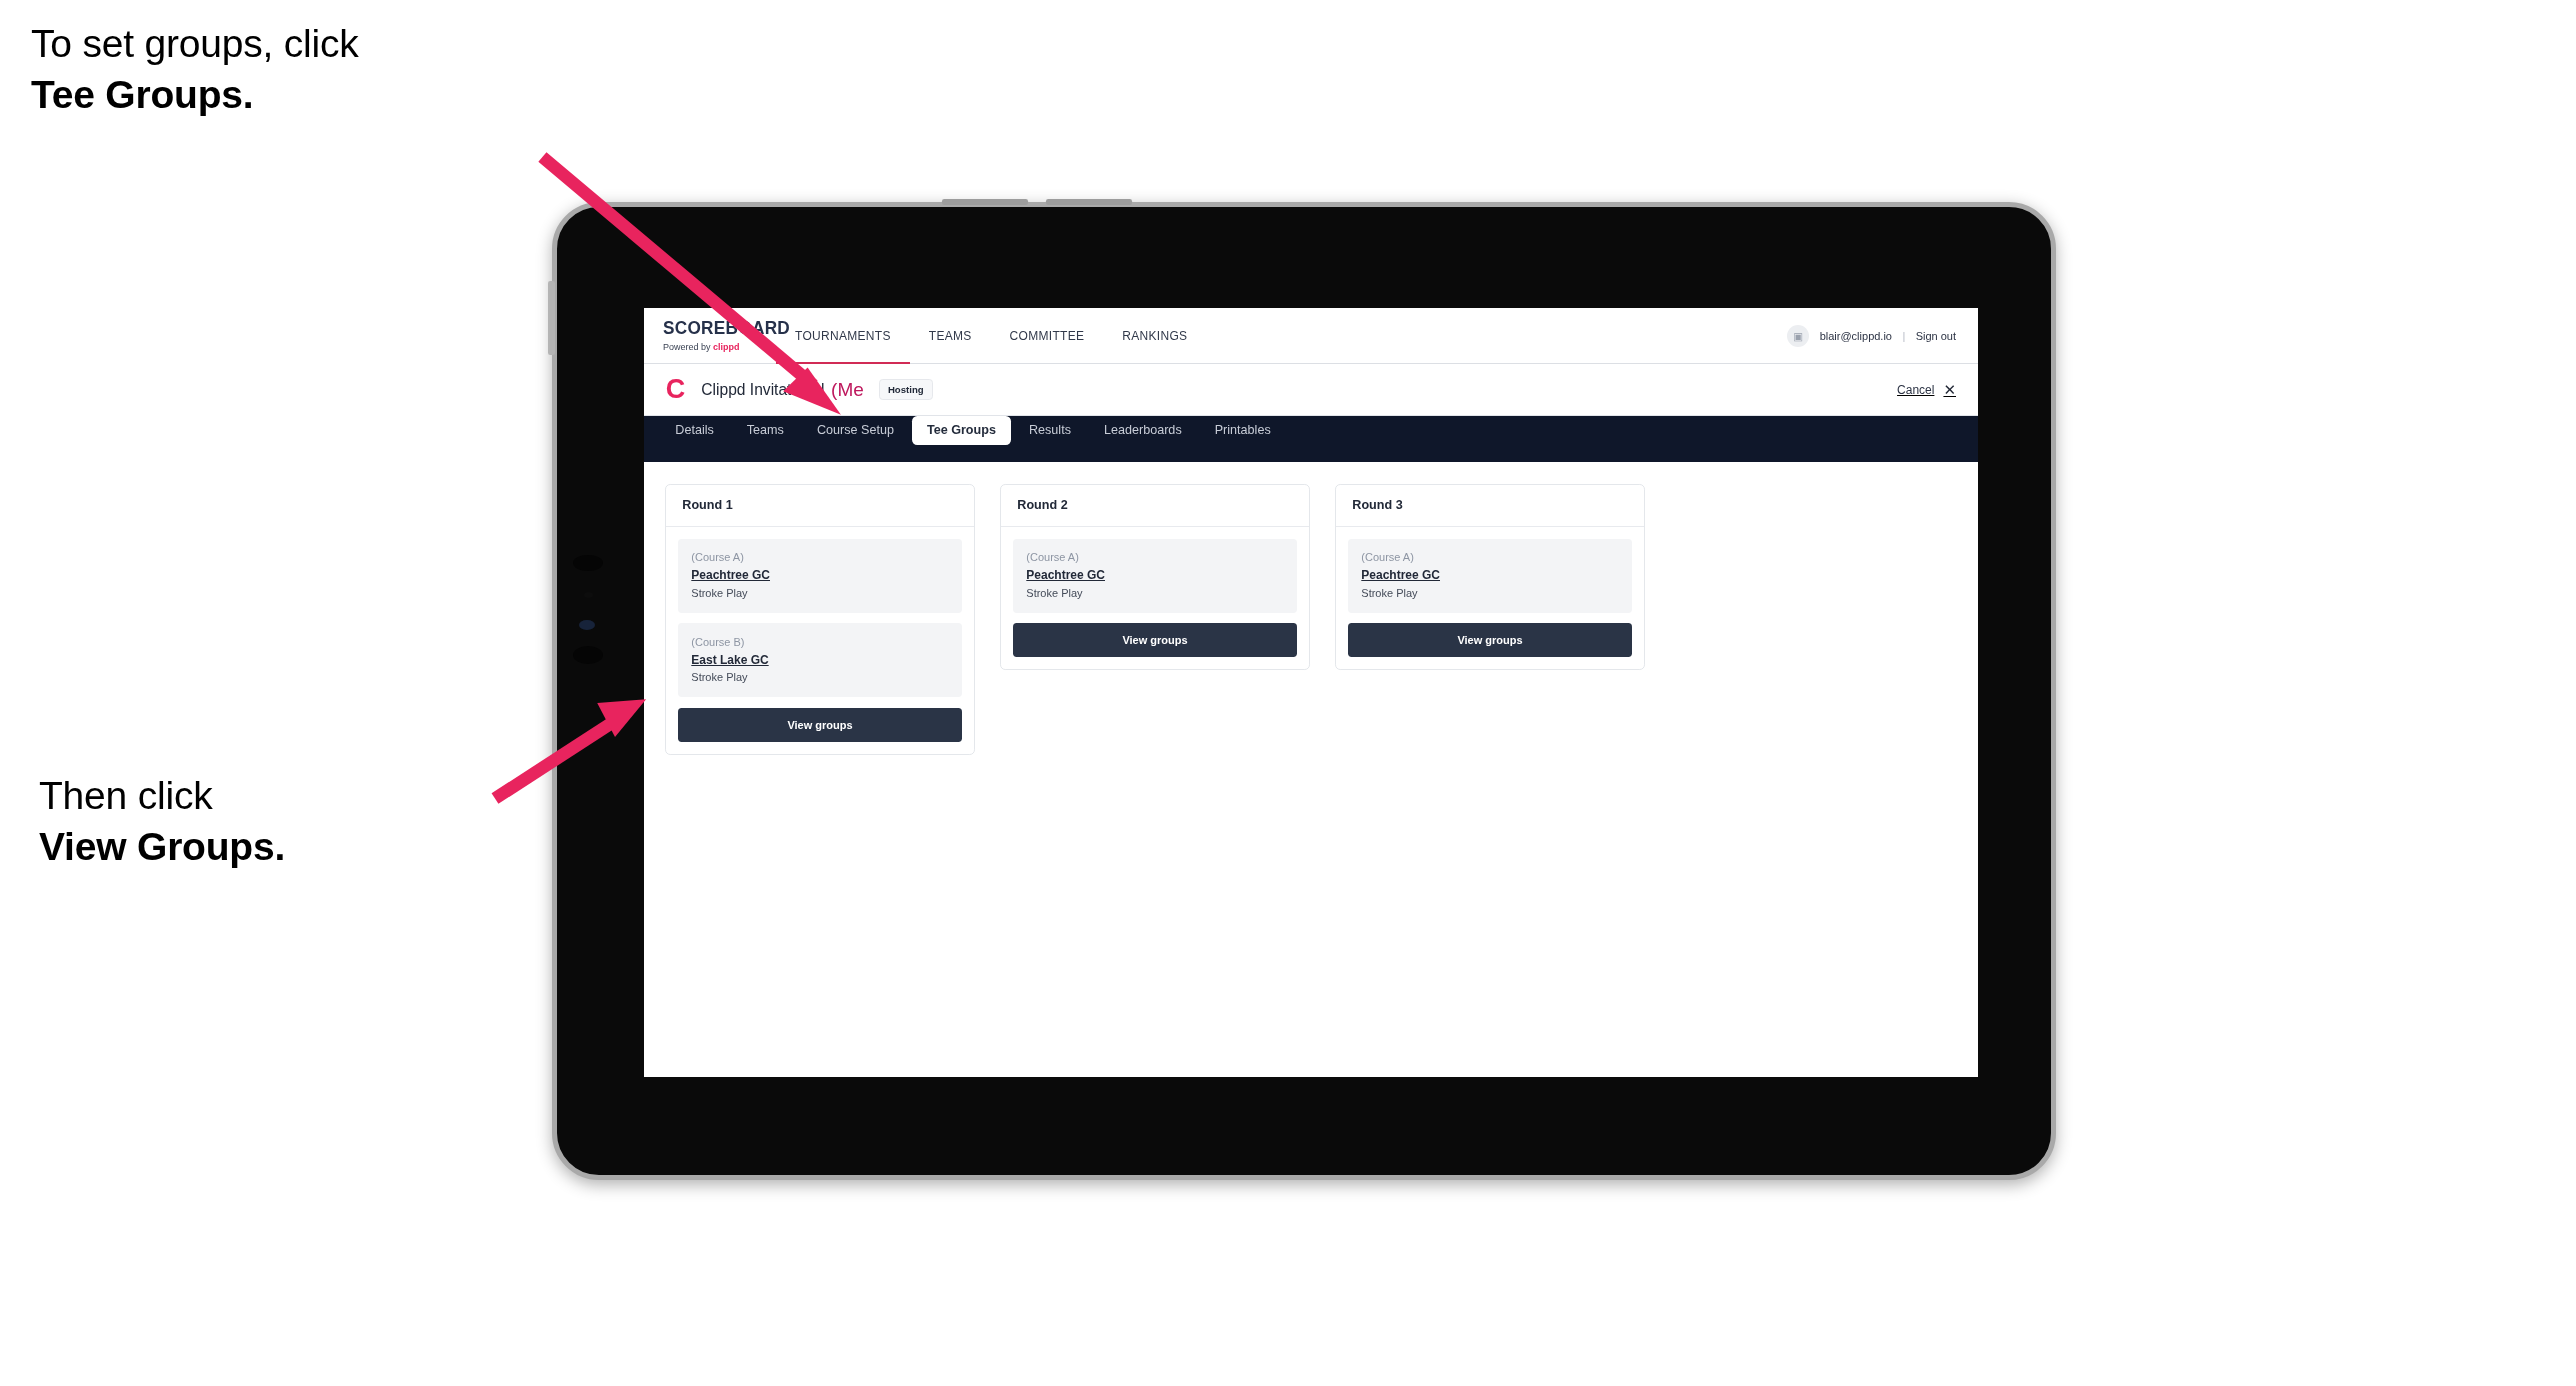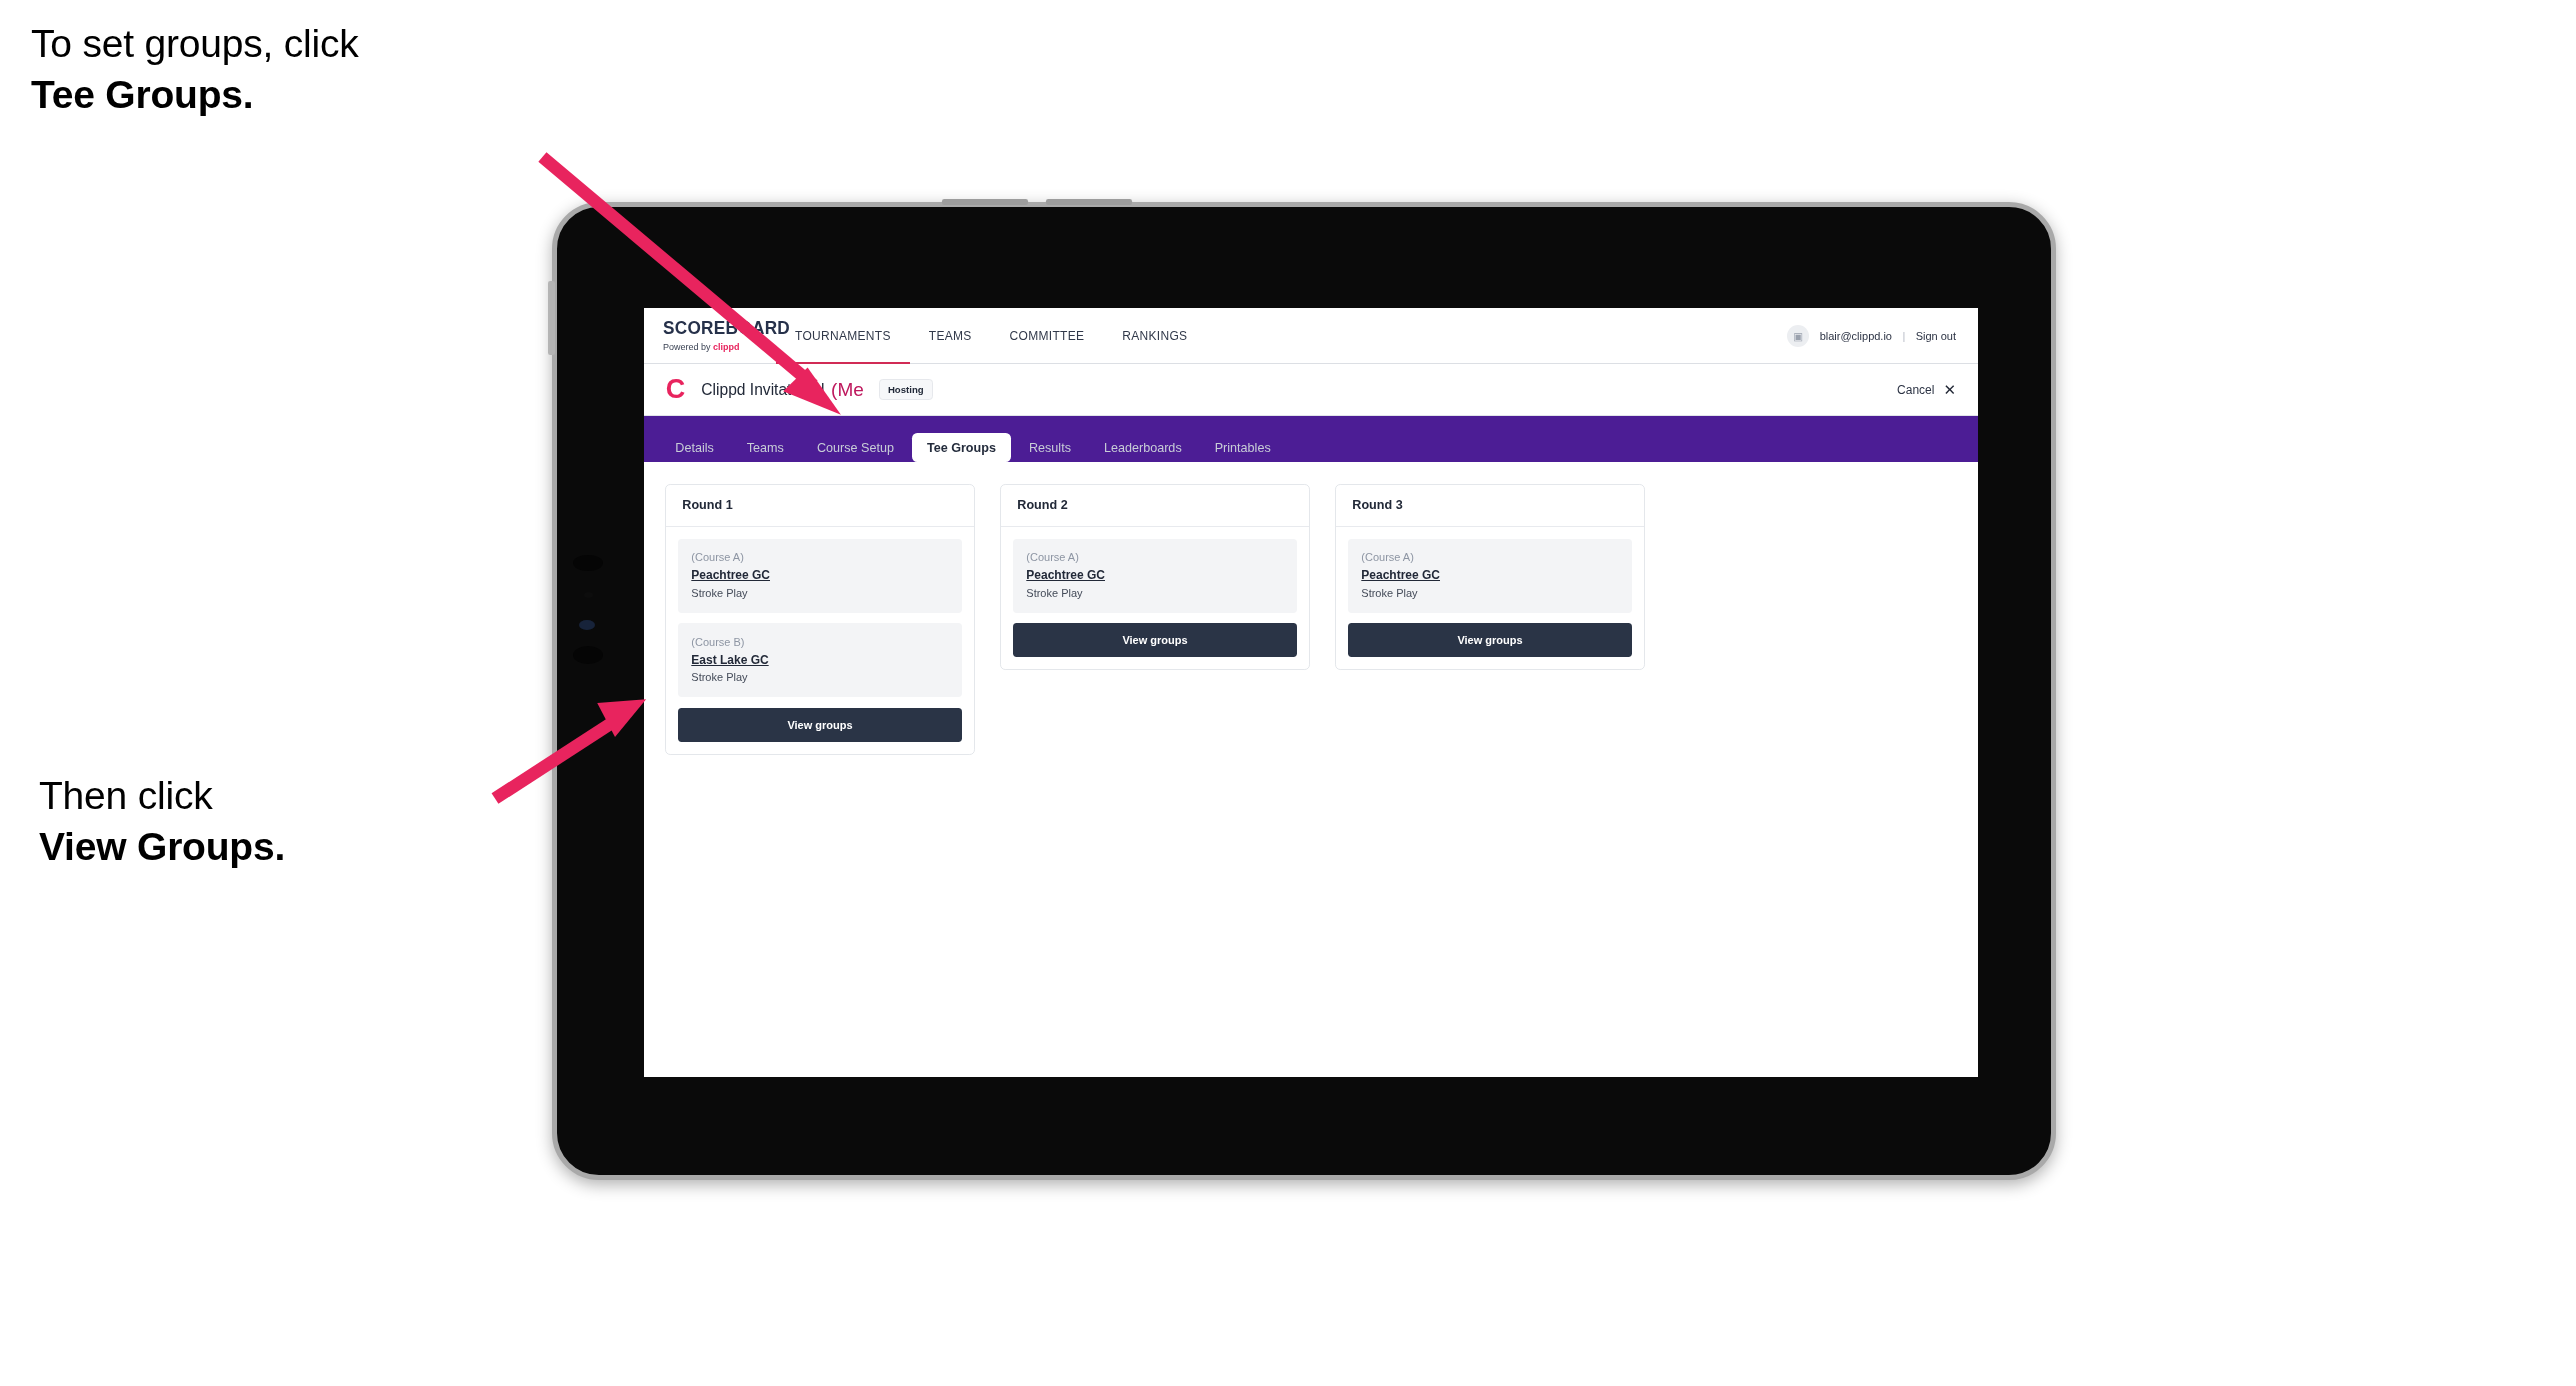--- a/index.html
+++ b/index.html
@@ -99,27 +99,27 @@
     font-size:27px; font-weight:800; color:#e8245e; font-family:"Liberation Sans", sans-serif;
     line-height:1; margin-right:13.3px;
   }
   .tour-title { font-size:15.6px; color:#222938; font-weight:400; }
   .tour-gender { font-size:19px; color:#be185d; margin-left:6.7px; }
   .hosting-badge {
     margin-left:15px; font-size:9.6px; font-weight:700; color:#222938;
     background:#f6f7f9; border:0.7px solid #e6e8ec; border-radius:3.7px;
     padding:5.2px 8.1px; line-height:1;
   }
-  .cancel-zone { margin-left:auto; display:flex; align-items:center; gap:9px; cursor:pointer;}
+  .cancel-zone { margin-left:auto; display:flex; align-items:center; gap:9px; cursor:pointer;text-decoration:underline;}
   .cancel-label { font-size:12px; color:#2c3344; }
   .cancel-x { font-size:15px; color:#1f2533; line-height:1; }
 
   
   .tabstrip {
-    height:46px; background:#4c1d95; display:flex; align-items:flex-end;
+    height:46px; background:#0f172a; display:flex; align-items:flex-start;
     padding-left:16.3px; gap:3px;
   }
   .tab {
     font-size:12.6px; color:#c8cdd7; padding:7.4px 15px; border-radius:5.2px;
     cursor:pointer; white-space:nowrap;
   }
   .tab.active { background:#ffffff; color:#242c3c; font-weight:600; }
 
   
   .content { padding:22px 21px; display:flex; gap:25px; align-items:flex-start; background:#fff; }

